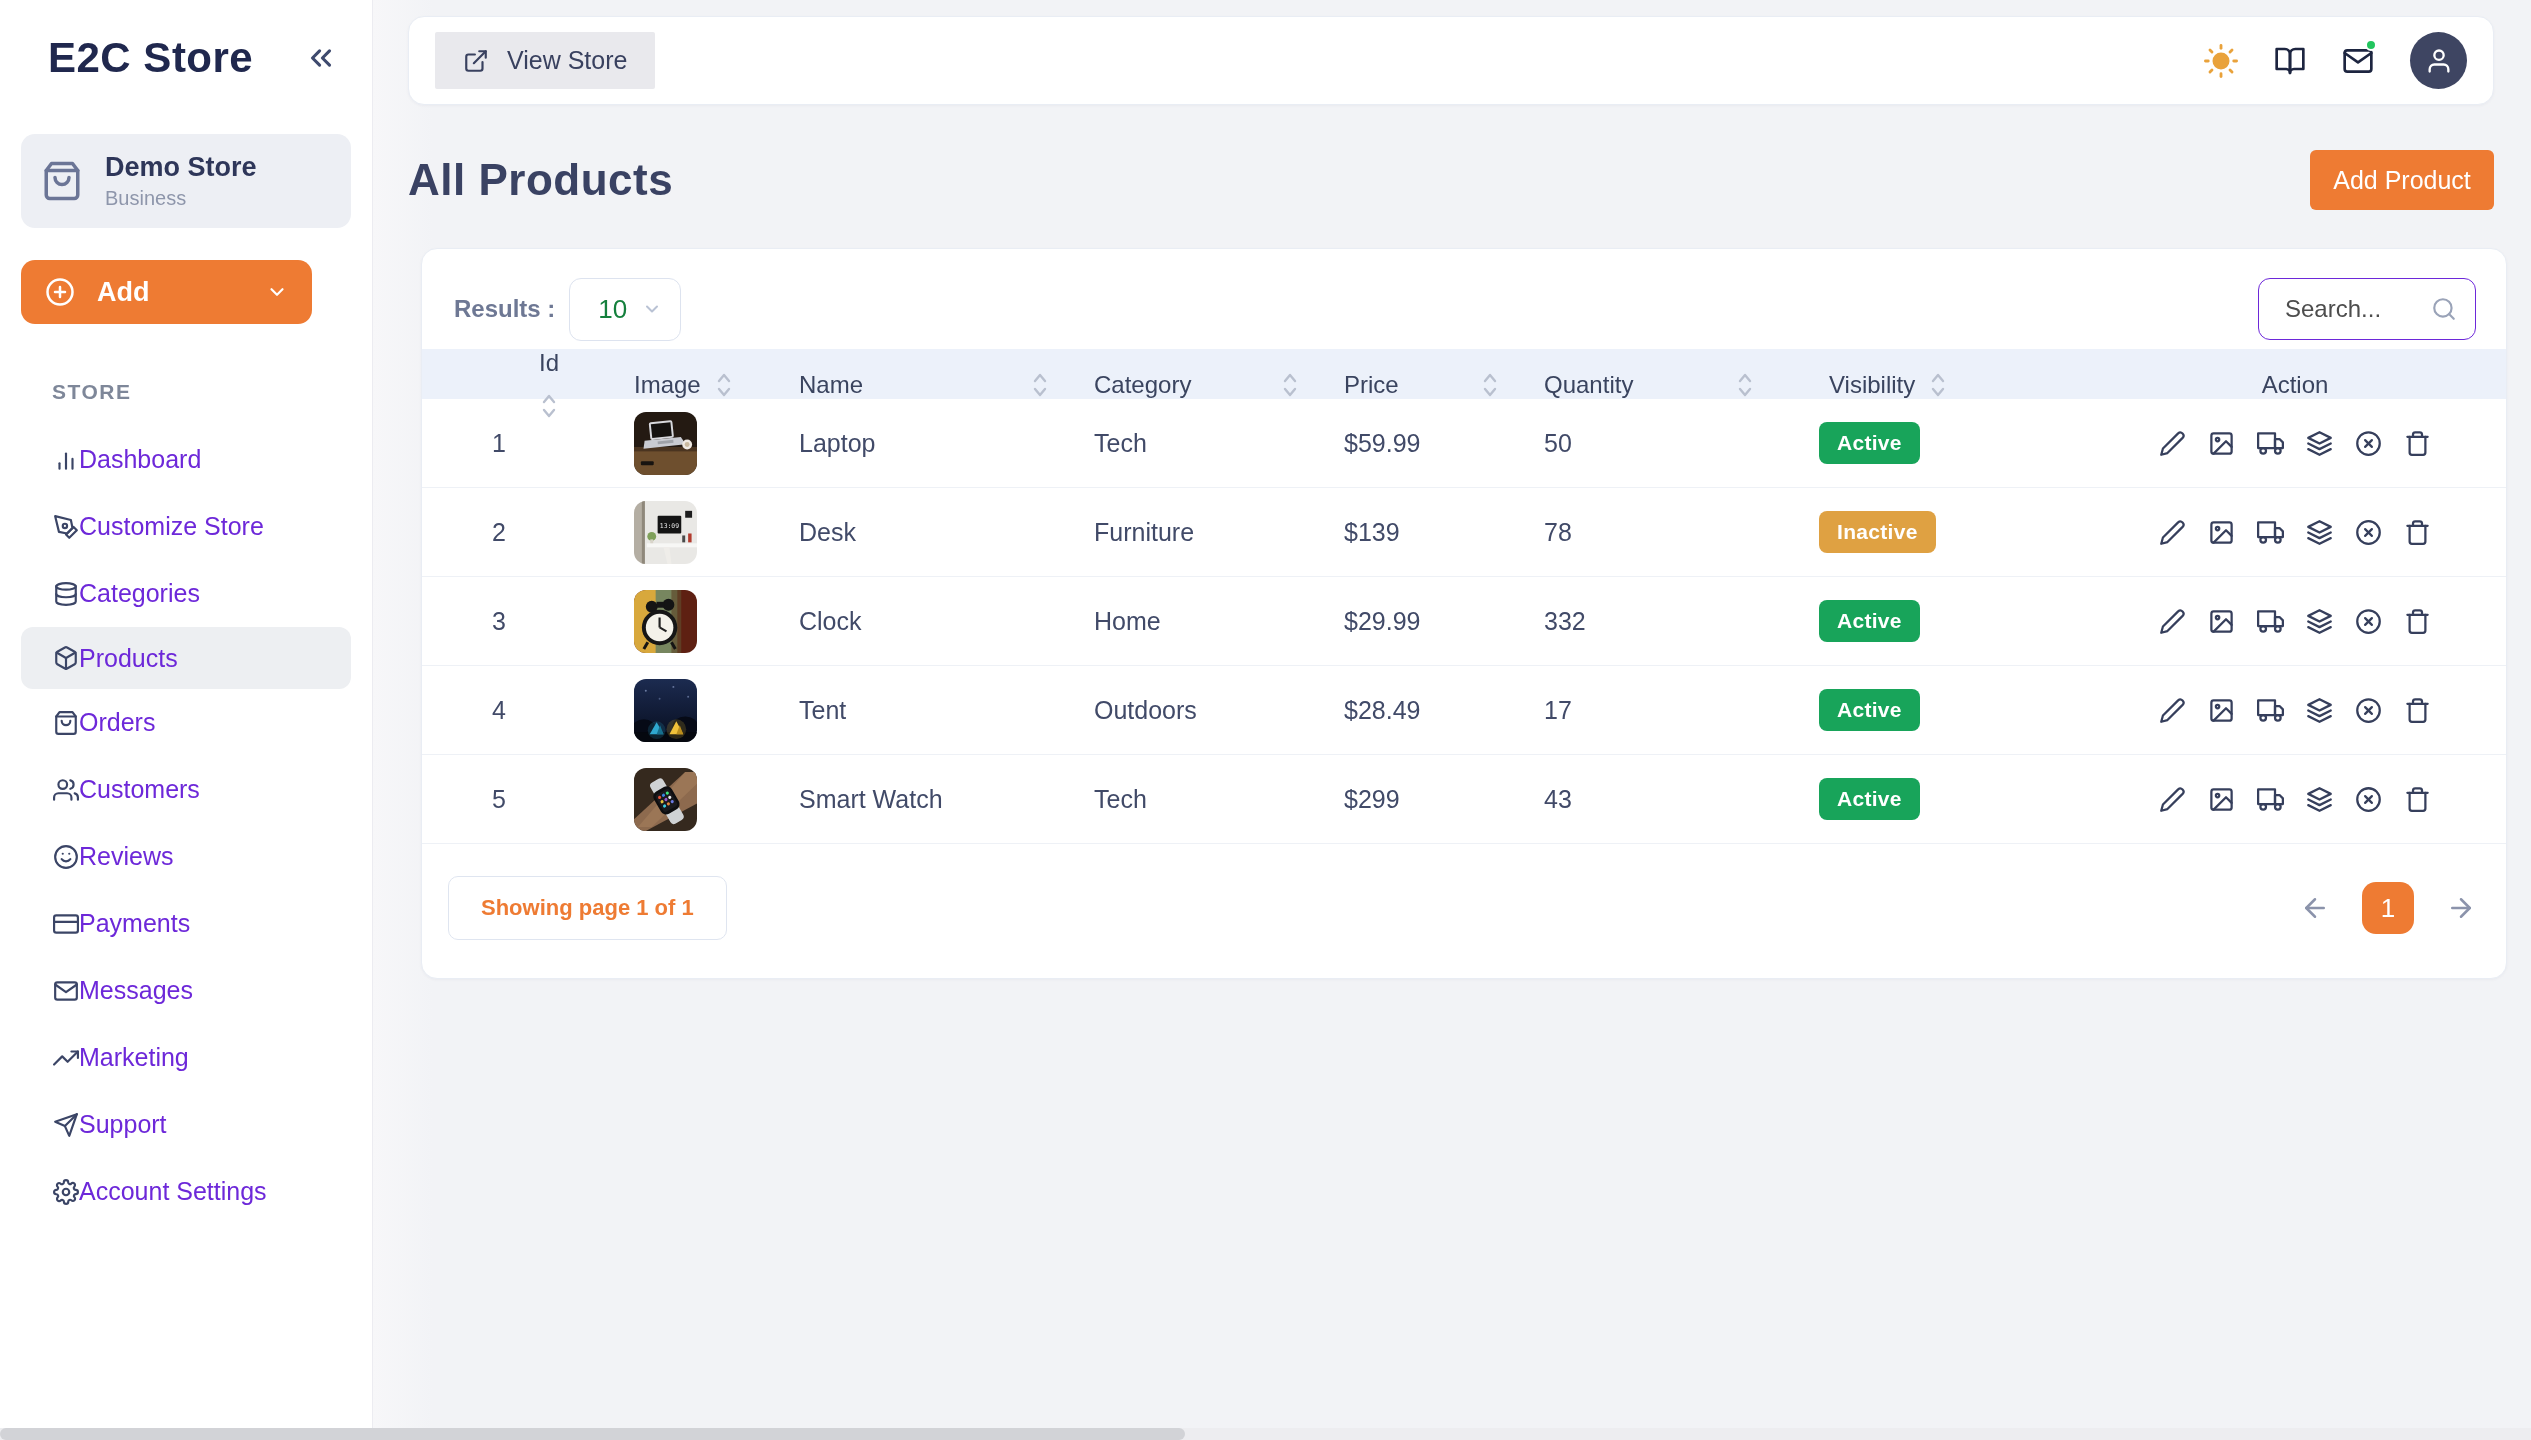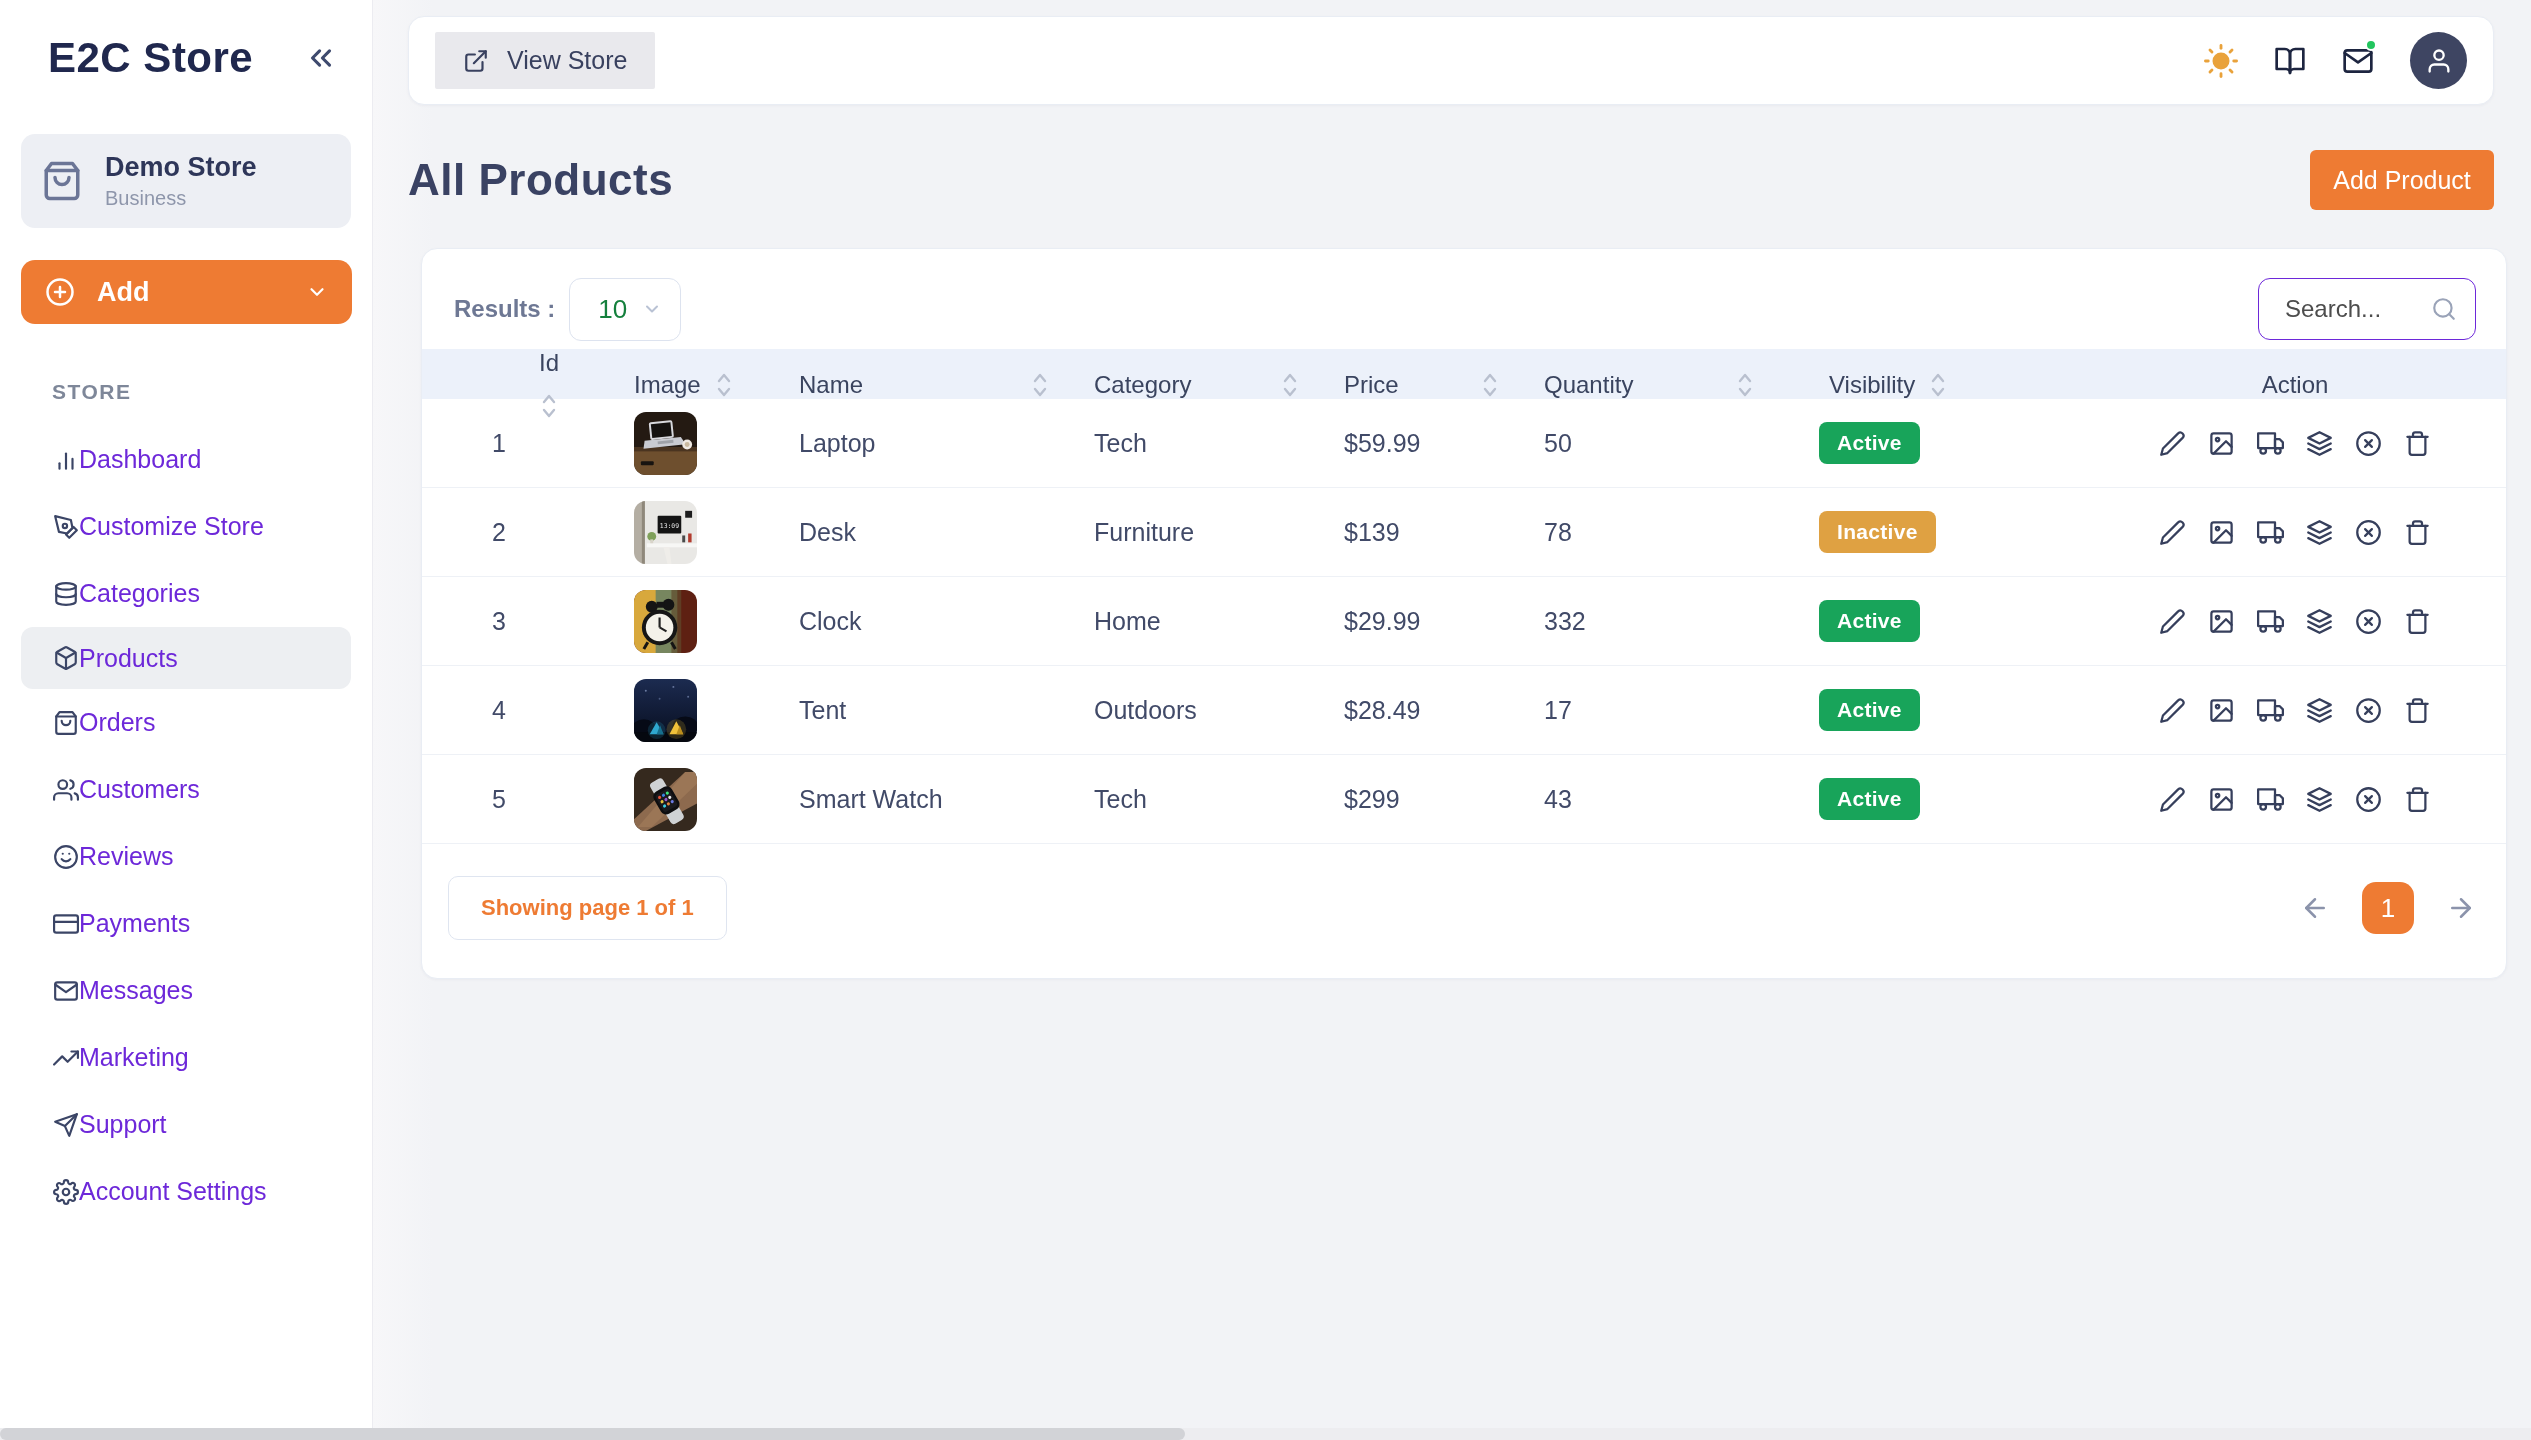--- a/index.html
+++ b/index.html
@@ -21,21 +21,21 @@
   .logo { font-size:42px; font-weight:bold; color:#20284e; letter-spacing:.5px; }
   .collapse-btn { background:none; border:none; color:#3e4a6e; cursor:pointer; padding:4px; }
   .store-card {
     margin:52px 21px 0 21px; background:#edeff4; border-radius:14px;
     display:flex; align-items:center; gap:22px; padding:24px 20px; height:94px;
   }
   .store-card .bag { color:#6b7596; }
   .store-name { font-size:27px; font-weight:bold; color:#2e3659; }
   .store-type { font-size:20px; color:#8e96ab; margin-top:4px; }
   .add-btn {
-    margin:32px 21px 0 21px; width:331px; height:64px; border:none; cursor:pointer;
+    margin:32px 21px 0 21px; width:291px; height:64px; border:none; cursor:pointer;
     background:#ee7b33; border-radius:14px; color:#fff;
     display:flex; align-items:center; padding:0 24px; gap:22px;
   }
   .add-btn .add-label { font-size:27px; font-weight:bold; flex:1; text-align:left; }
   .section-label {
     margin:56px 0 0 52px; font-size:21px; font-weight:bold; color:#7e8799; letter-spacing:1.5px;
   }
   .nav { margin-top:22px; }
   .nav-item {
     display:flex; align-items:center; height:67px; padding-left:52px;

